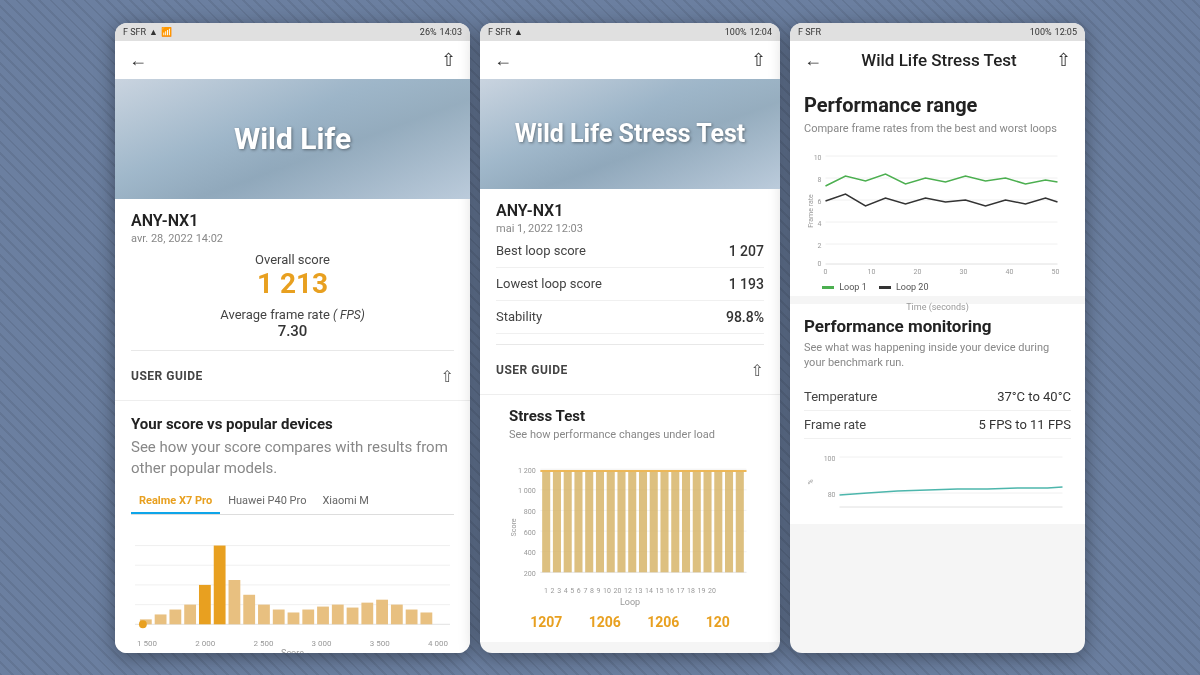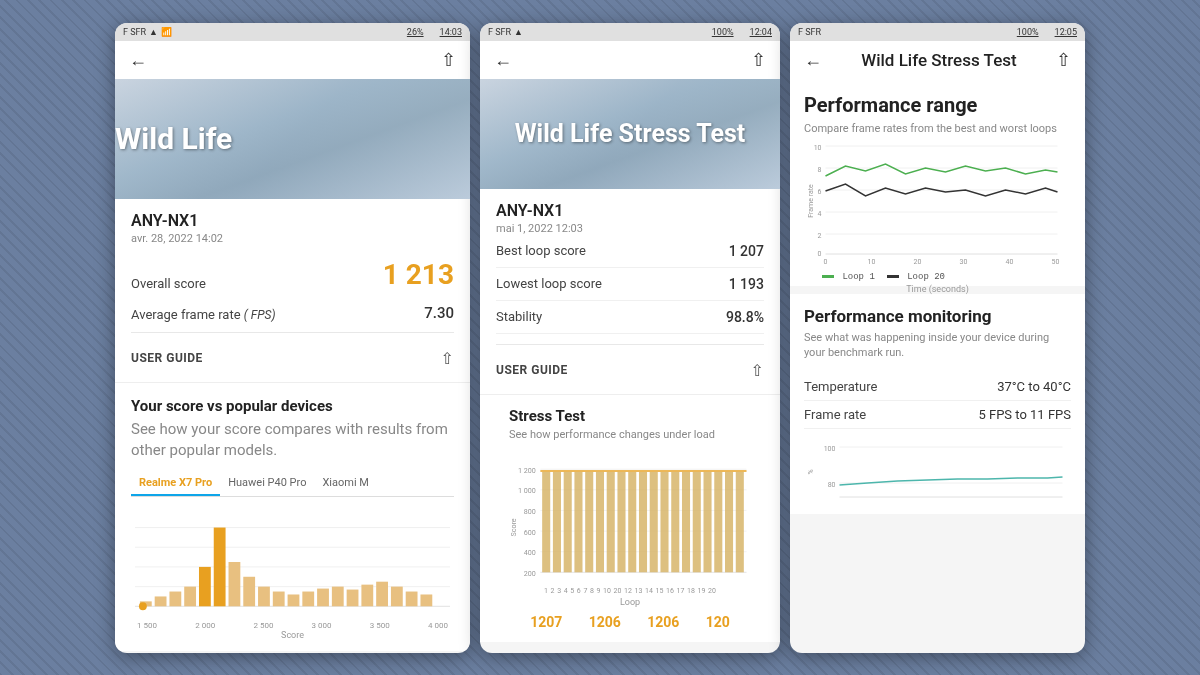--- a/index.html
+++ b/index.html
@@ -39,40 +39,40 @@
       display: flex;
       justify-content: space-between;
       align-items: center;
       padding: 2px 8px;
       font-size: 9px;
       color: #333;
       background: #e0e0e0;
       height: 18px;
     }
     .status-left { display: flex; gap: 3px; align-items: center; }
-    .status-right { display: flex; gap: 16px; align-items: center; font-size: 9px; text-decoration: underline; }
+    .status-right { display: flex; gap: 3px; align-items: center; font-size: 9px; }
 
     
     .top-nav {
       display: flex;
       justify-content: space-between;
       align-items: center;
       padding: 8px 14px;
       background: #fff;
     }
     .nav-icon { font-size: 18px; color: #333; cursor: pointer; }
     .nav-title { font-size: 17px; font-weight: 500; color: #222; }
 
     
     .hero {
       height: 120px;
       background: linear-gradient(135deg, #b0c4de 0%, #8fa8c8 50%, #c8d8e8 100%);
       display: flex;
       align-items: center;
-      justify-content: flex-start;
+      justify-content: center;
       position: relative;
       overflow: hidden;
     }
     .hero::before {
       content: '';
       position: absolute;
       inset: 0;
       background: linear-gradient(160deg, #d0d8e0 0%, #a0b8c8 40%, #90a8b8 60%, #b8c8d8 100%);
       opacity: 0.8;
     }
@@ -89,22 +89,23 @@
       background: #fff;
       padding: 12px 16px;
       border-bottom: 1px solid #eee;
     }
     .device-name { font-size: 16px; font-weight: 600; color: #222; }
     .device-date { font-size: 11px; color: #888; margin-top: 2px; }
 
     .score-row {
       display: flex;
       justify-content: space-between;
-      align-items: flex-end;
-      margin-top: 13px;
+      align-items: center;
+      margin-top: 7px;
+      flex-direction: column;
     }
     .score-label { font-size: 13px; color: #444; }
     .score-label em { font-style: italic; font-size: 12px; }
     .score-value { font-size: 28px; font-weight: 700; color: #e8a020; }
     .score-value-small { font-size: 15px; color: #333; font-weight: 500; }
 
     .divider { height: 1px; background: #e8e8e8; margin: 10px 0; }
 
     .user-guide-row {
       display: flex;
@@ -192,21 +193,21 @@
       display: flex;
       justify-content: space-around;
       padding: 6px 8px 0;
       background: #fff;
     }
     .score-footer-val { font-size: 14px; font-weight: 700; color: #e8a020; }
 
     
     .perf-range-section { padding: 14px 14px 10px; background: #fff; }
     .perf-title { font-size: 20px; font-weight: 700; color: #222; margin-bottom: 4px; }
-    .perf-sub { font-size: 11px; color: #888; margin-bottom: 0; line-height: 1.4; }
+    .perf-sub { font-size: 11px; color: #888; margin-bottom: 10px; line-height: 1.4; }
 
     .monitoring-section { padding: 12px 14px; background: #fff; border-top: 8px solid #f5f5f5; }
     .monitoring-title { font-size: 17px; font-weight: 700; color: #222; margin-bottom: 4px; }
     .monitoring-sub { font-size: 11px; color: #888; margin-bottom: 12px; line-height: 1.4; }
 
     .monitor-row {
       display: flex;
       justify-content: space-between;
       align-items: center;
       padding: 6px 0;
@@ -503,31 +504,31 @@
 
         <text x="18" y="128" font-size="7" fill="#999" text-anchor="middle">0</text>
         <text x="64" y="128" font-size="7" fill="#999" text-anchor="middle">10</text>
         <text x="110" y="128" font-size="7" fill="#999" text-anchor="middle">20</text>
         <text x="156" y="128" font-size="7" fill="#999" text-anchor="middle">30</text>
         <text x="202" y="128" font-size="7" fill="#999" text-anchor="middle">40</text>
         <text x="248" y="128" font-size="7" fill="#999" text-anchor="middle">50</text>
       </svg>
 
       
-      <div style="display:flex; gap:12px; font-size:9px; color:#555; margin-top:2px; padding-left:18px;font-family:Liberation Mono, monospace;">
+      <div style="display:flex; gap:12px; font-size:9px; color:#555; margin-top:2px; padding-left:18px;">
         <span>
           <span style="display:inline-block;width:12px;height:3px;background:#4CAF50;vertical-align:middle;margin-right:3px;"></span>
           Loop 1
         </span>
         <span>
           <span style="display:inline-block;width:12px;height:3px;background:#333;vertical-align:middle;margin-right:3px;"></span>
           Loop 20
         </span>
       </div>
-      <div style="text-align:center; font-size:9px; color:#999; margin-top:2px;">Time (seconds)</div>
+      <div style="text-align:center; font-size:9px; color:#999; margin-top:10px;">Time (seconds)</div>
     </div>
   </div>
 
   <div class="monitoring-section">
     <div class="monitoring-title">Performance monitoring</div>
     <div class="monitoring-sub">See what was happening inside your device during your benchmark run.</div>
 
     <div class="monitor-row">
       <span class="monitor-label">Temperature</span>
       <span class="monitor-value">37°C to 40°C</span>

